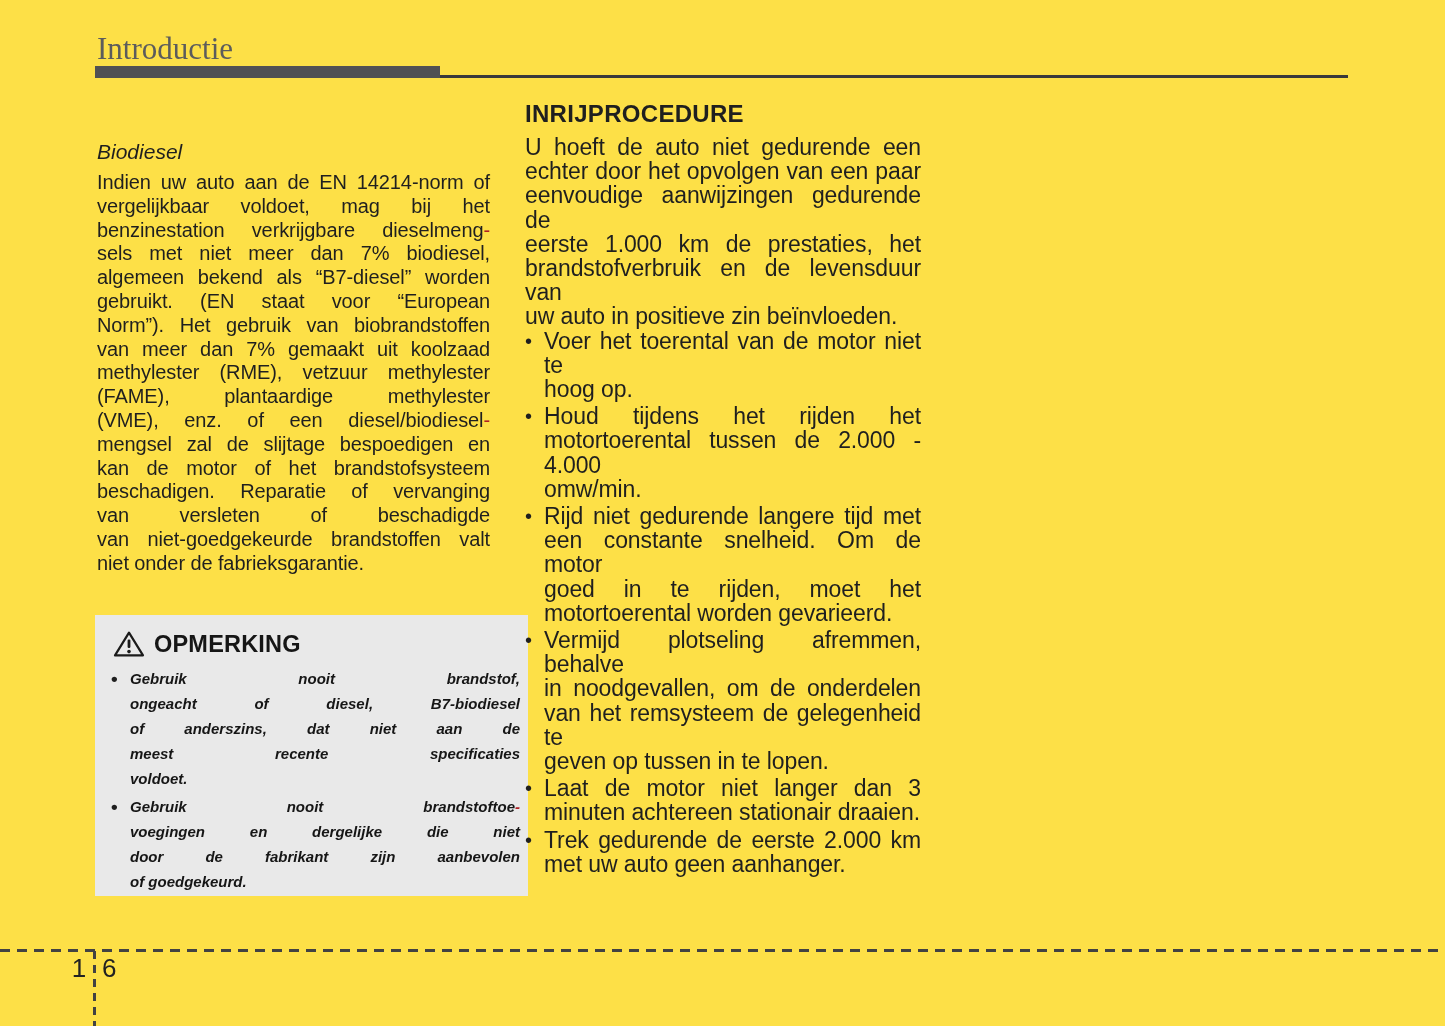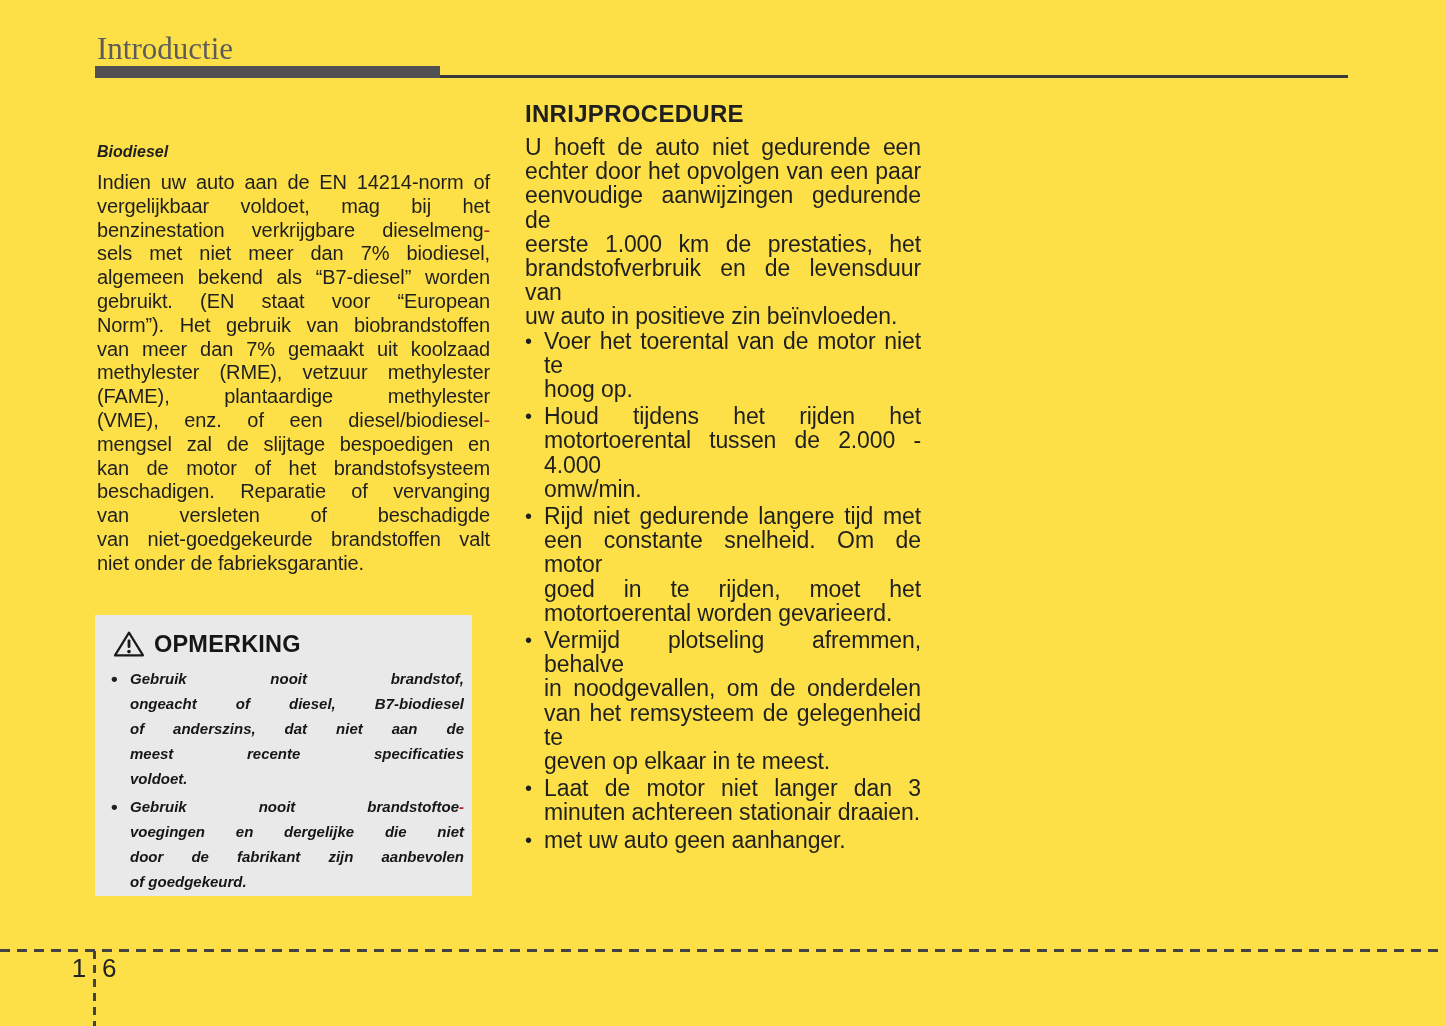--- a/index.html
+++ b/index.html
@@ -14,22 +14,22 @@
     font-size:31px; line-height:36px; color:#5c5c5c;
   }
   .rule-thin  { position:absolute; left:96px;  top:75px; width:1252px; height:3px;  background:#39393b; }
   .rule-thick { position:absolute; left:95px;  top:66px; width:345px;  height:12px; background:#515153; }
 
   
   .left-col  { position:absolute; left:97px;  top:141px; width:393px; }
   .right-col { position:absolute; left:525px; top:100px; width:396px; }
 
   .subhead {
-    margin:0 0 8px 0; font-size:16px; line-height:22px;
-    font-weight:bold; font-style:italic;
+    margin:0 0 8px 0; font-size:21px; line-height:22px;
+    font-weight:normal; font-style:italic;
   }
   .sechead {
     margin:0 0 8px 0; font-size:24px; line-height:27px;
     font-weight:bold; letter-spacing:0.3px;
   }
 
   
   .jline { text-align:justify; text-align-last:justify; }
   .jline.jlast { text-align-last:left; }
   .left-col  .para .jline { font-size:20px;   line-height:23.8px; letter-spacing:-0.1px; }
@@ -38,21 +38,21 @@
   .red-hyphen { color:#b02025; }
 
   
   .bullet-item { display:flex; }
   .bullet-item + .bullet-item { margin-top:3px; }
   .bullet-marker { flex:0 0 19px; width:19px; font-size:20px; line-height:24.2px; }
   .bullet-content { flex:1; min-width:0; }
 
   
   .note {
-    position:absolute; left:95px; top:615px; width:377px; height:281px;
+    position:absolute; left:95px; top:615px; width:433px; height:281px;
     background:#e9e9e9; box-sizing:border-box; padding:15px 8px 0 16px;
   }
   .note-head { display:flex; align-items:center; gap:9px; margin:0 0 8px 2px; }
   .warn-icon svg { display:block; }
   .note-title { font-size:23.5px; font-weight:bold; letter-spacing:0.2px; color:#161616; }
   .note .bullet-marker { font-weight:bold; line-height:25px; font-size:19px; }
   .note .jline { font-size:15px; line-height:25px; font-weight:bold; font-style:italic; color:#161616; }
 
   
   .dash-h {
@@ -166,33 +166,34 @@
             <div class="jline">goed in te rijden, moet het</div>
             <div class="jline jlast">motortoerental worden gevarieerd.</div>
           </div>
         </div>
         <div class="bullet-item">
           <span class="bullet-marker">•</span>
           <div class="bullet-content">
             <div class="jline">Vermijd plotseling afremmen, behalve</div>
             <div class="jline">in noodgevallen, om de onderdelen</div>
             <div class="jline">van het remsysteem de gelegenheid te</div>
-            <div class="jline jlast">geven op elkaar in te meest.</div>
+            <div class="jline jlast">geven op tussen in te lopen.</div>
           </div>
         </div>
         <div class="bullet-item">
           <span class="bullet-marker">•</span>
           <div class="bullet-content">
             <div class="jline">Laat de motor niet langer dan 3</div>
             <div class="jline jlast">minuten achtereen stationair draaien.</div>
           </div>
         </div>
         <div class="bullet-item">
           <span class="bullet-marker">•</span>
           <div class="bullet-content">
+            <div class="jline">Trek gedurende de eerste 2.000 km</div>
             <div class="jline jlast">met uw auto geen aanhanger.</div>
           </div>
         </div>
       </div>
   </section>
 
   <div class="dash-h"></div>
   <div class="dash-v"></div>
   <div class="chapter-num">1</div>
   <div class="page-num">6</div>

